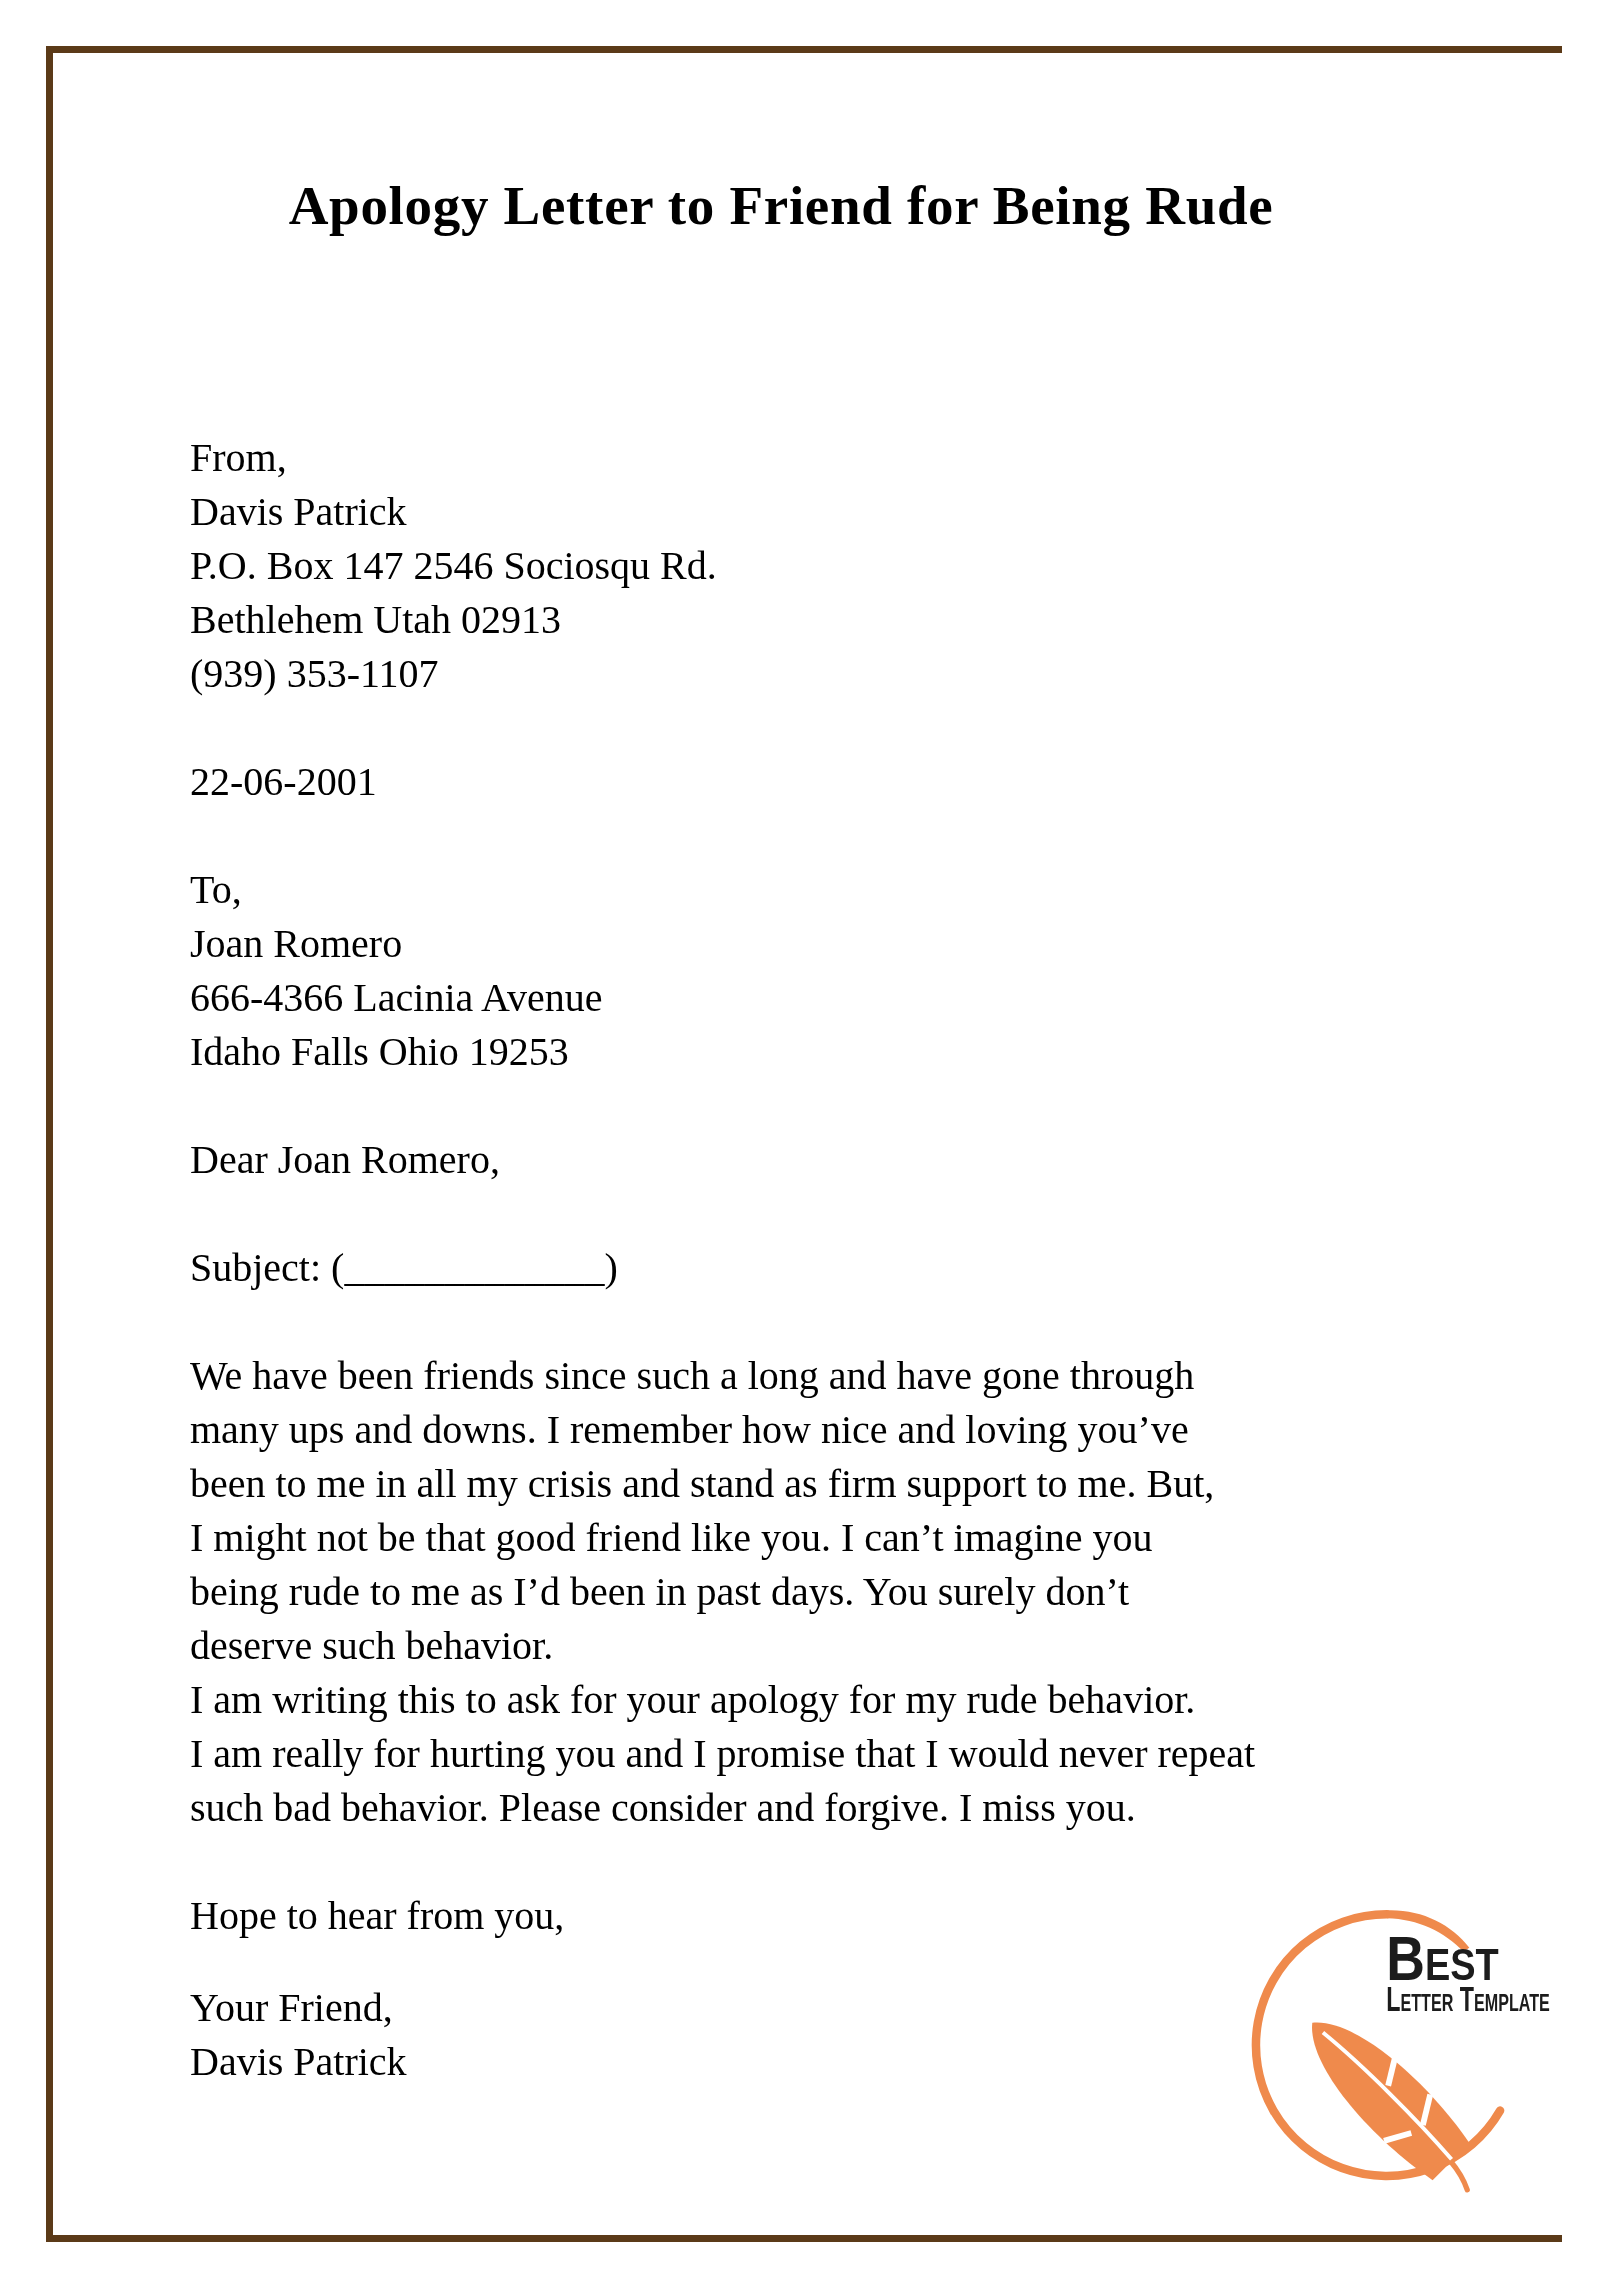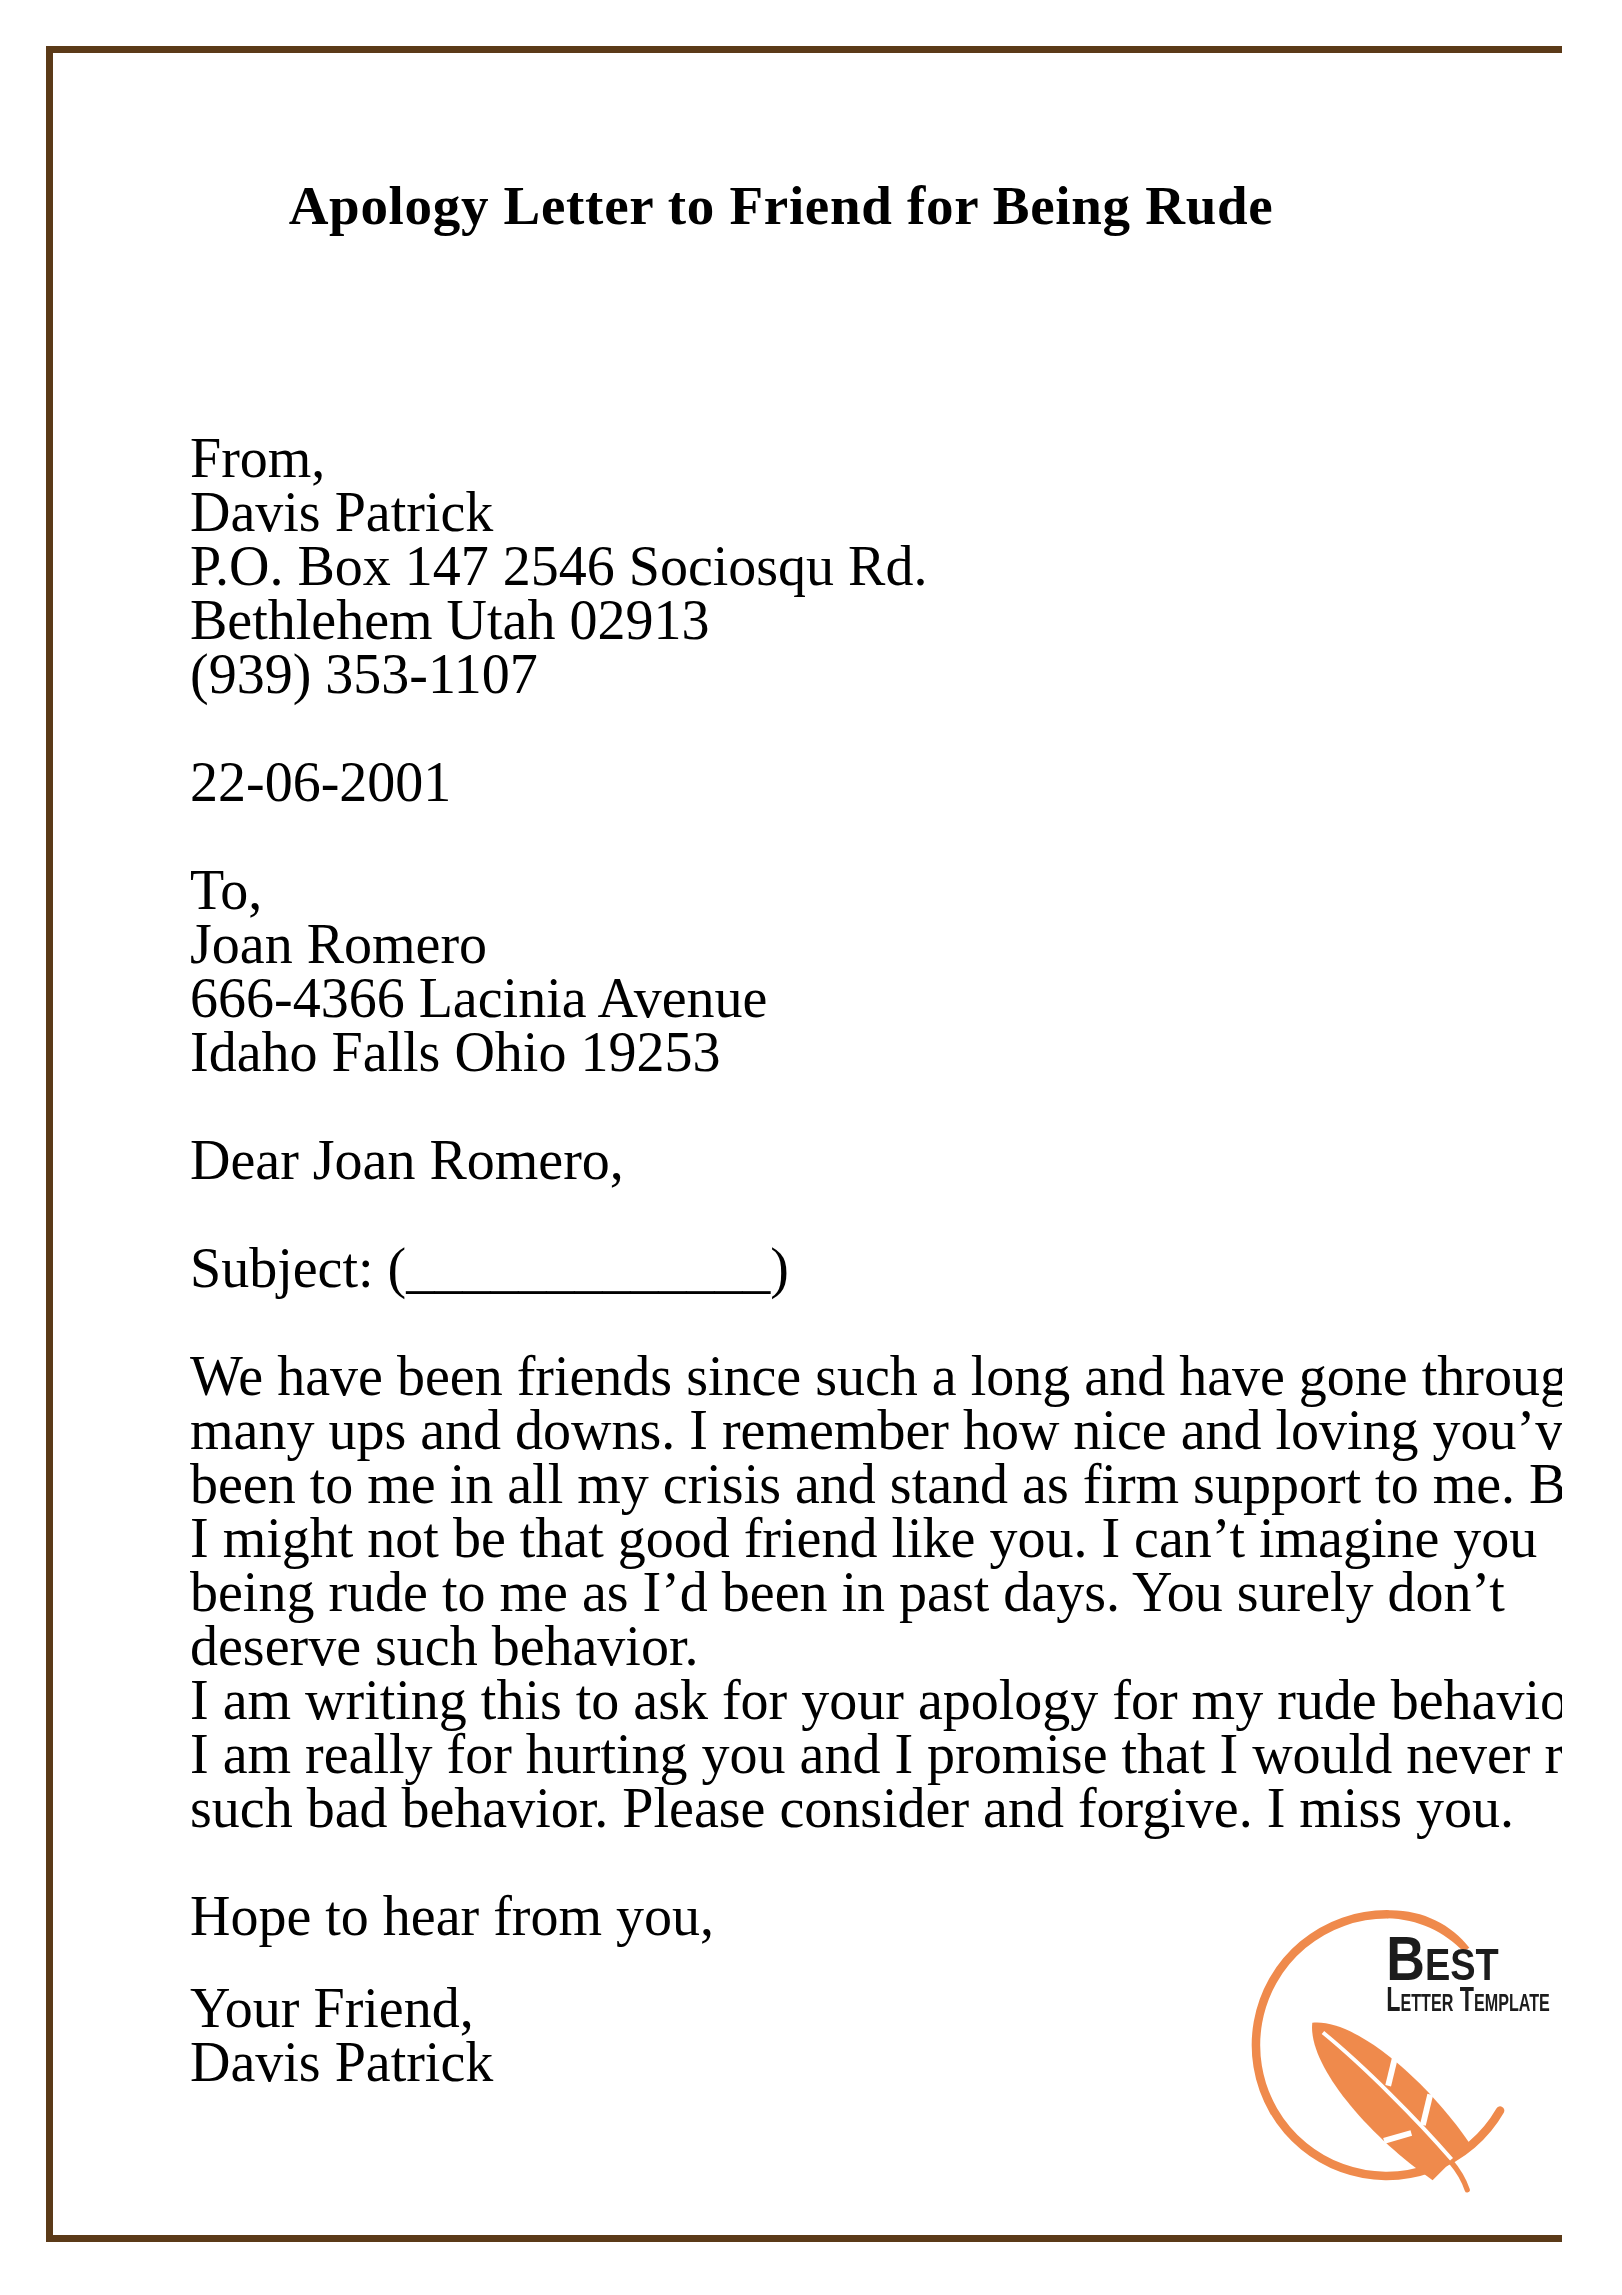--- a/index.html
+++ b/index.html
@@ -24,21 +24,21 @@
     text-align:center;
     font-size:55px;
     font-weight:bold;
     letter-spacing:0.7px;
     white-space:nowrap;
   }
   .letter{
     position:absolute;
     left:190px;top:431px;
     width:1328px;
-    font-size:56px;
+    font-size:40px;
     line-height:54px;
     white-space:nowrap;
   }
   .letter p{margin:54px 0 0 0;padding:0;}
   .letter p.first{margin-top:0;}
   .letter p.sig{margin-top:38px;}
   .logo{
     position:absolute;
     left:1243px;top:1899px;
     width:314px;height:308px;text-decoration:underline;

